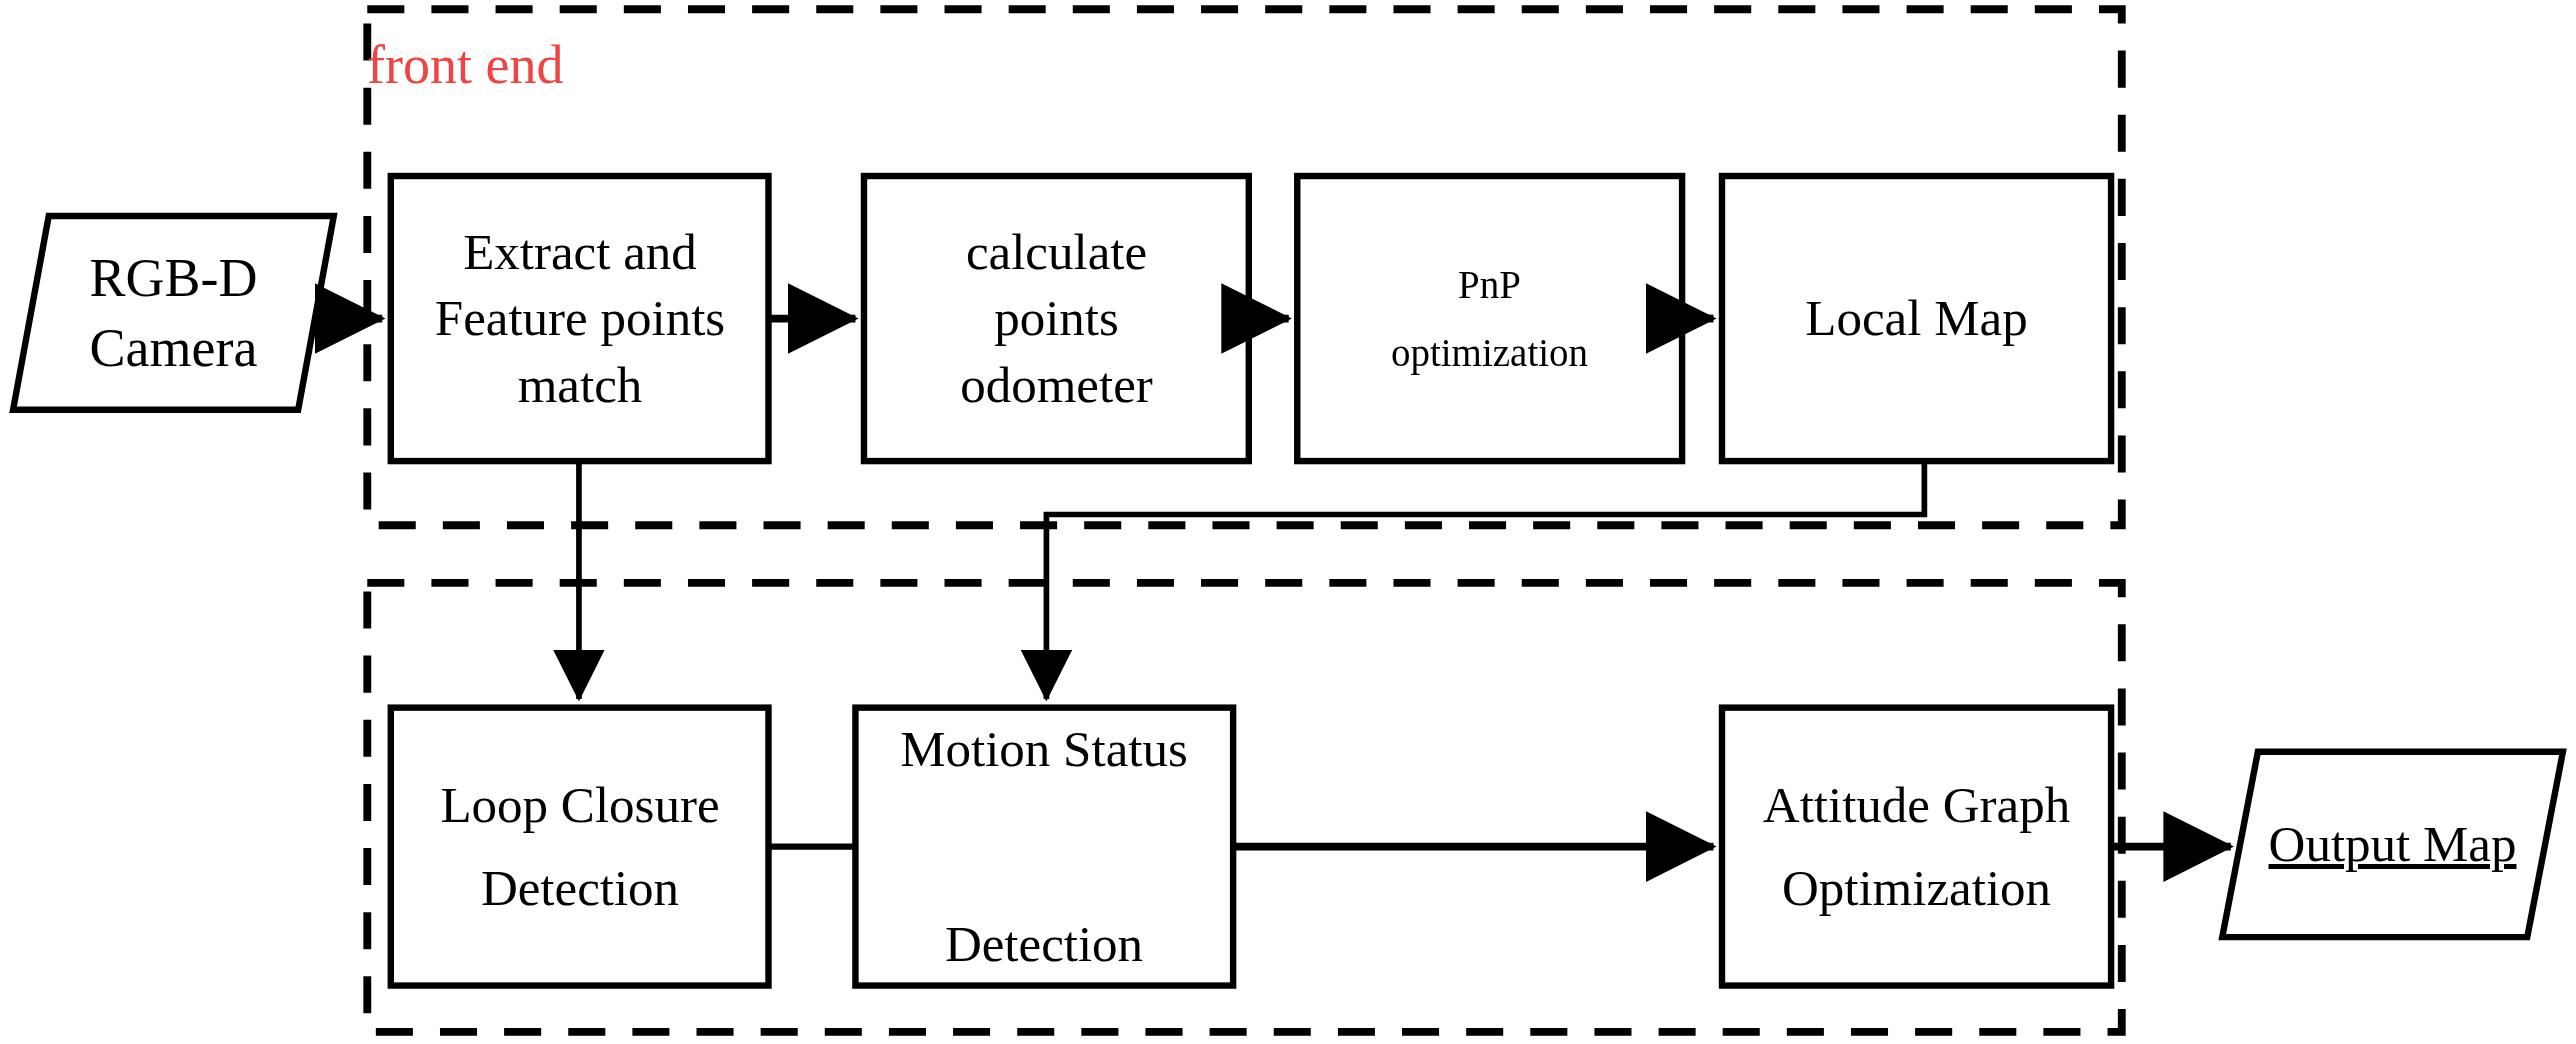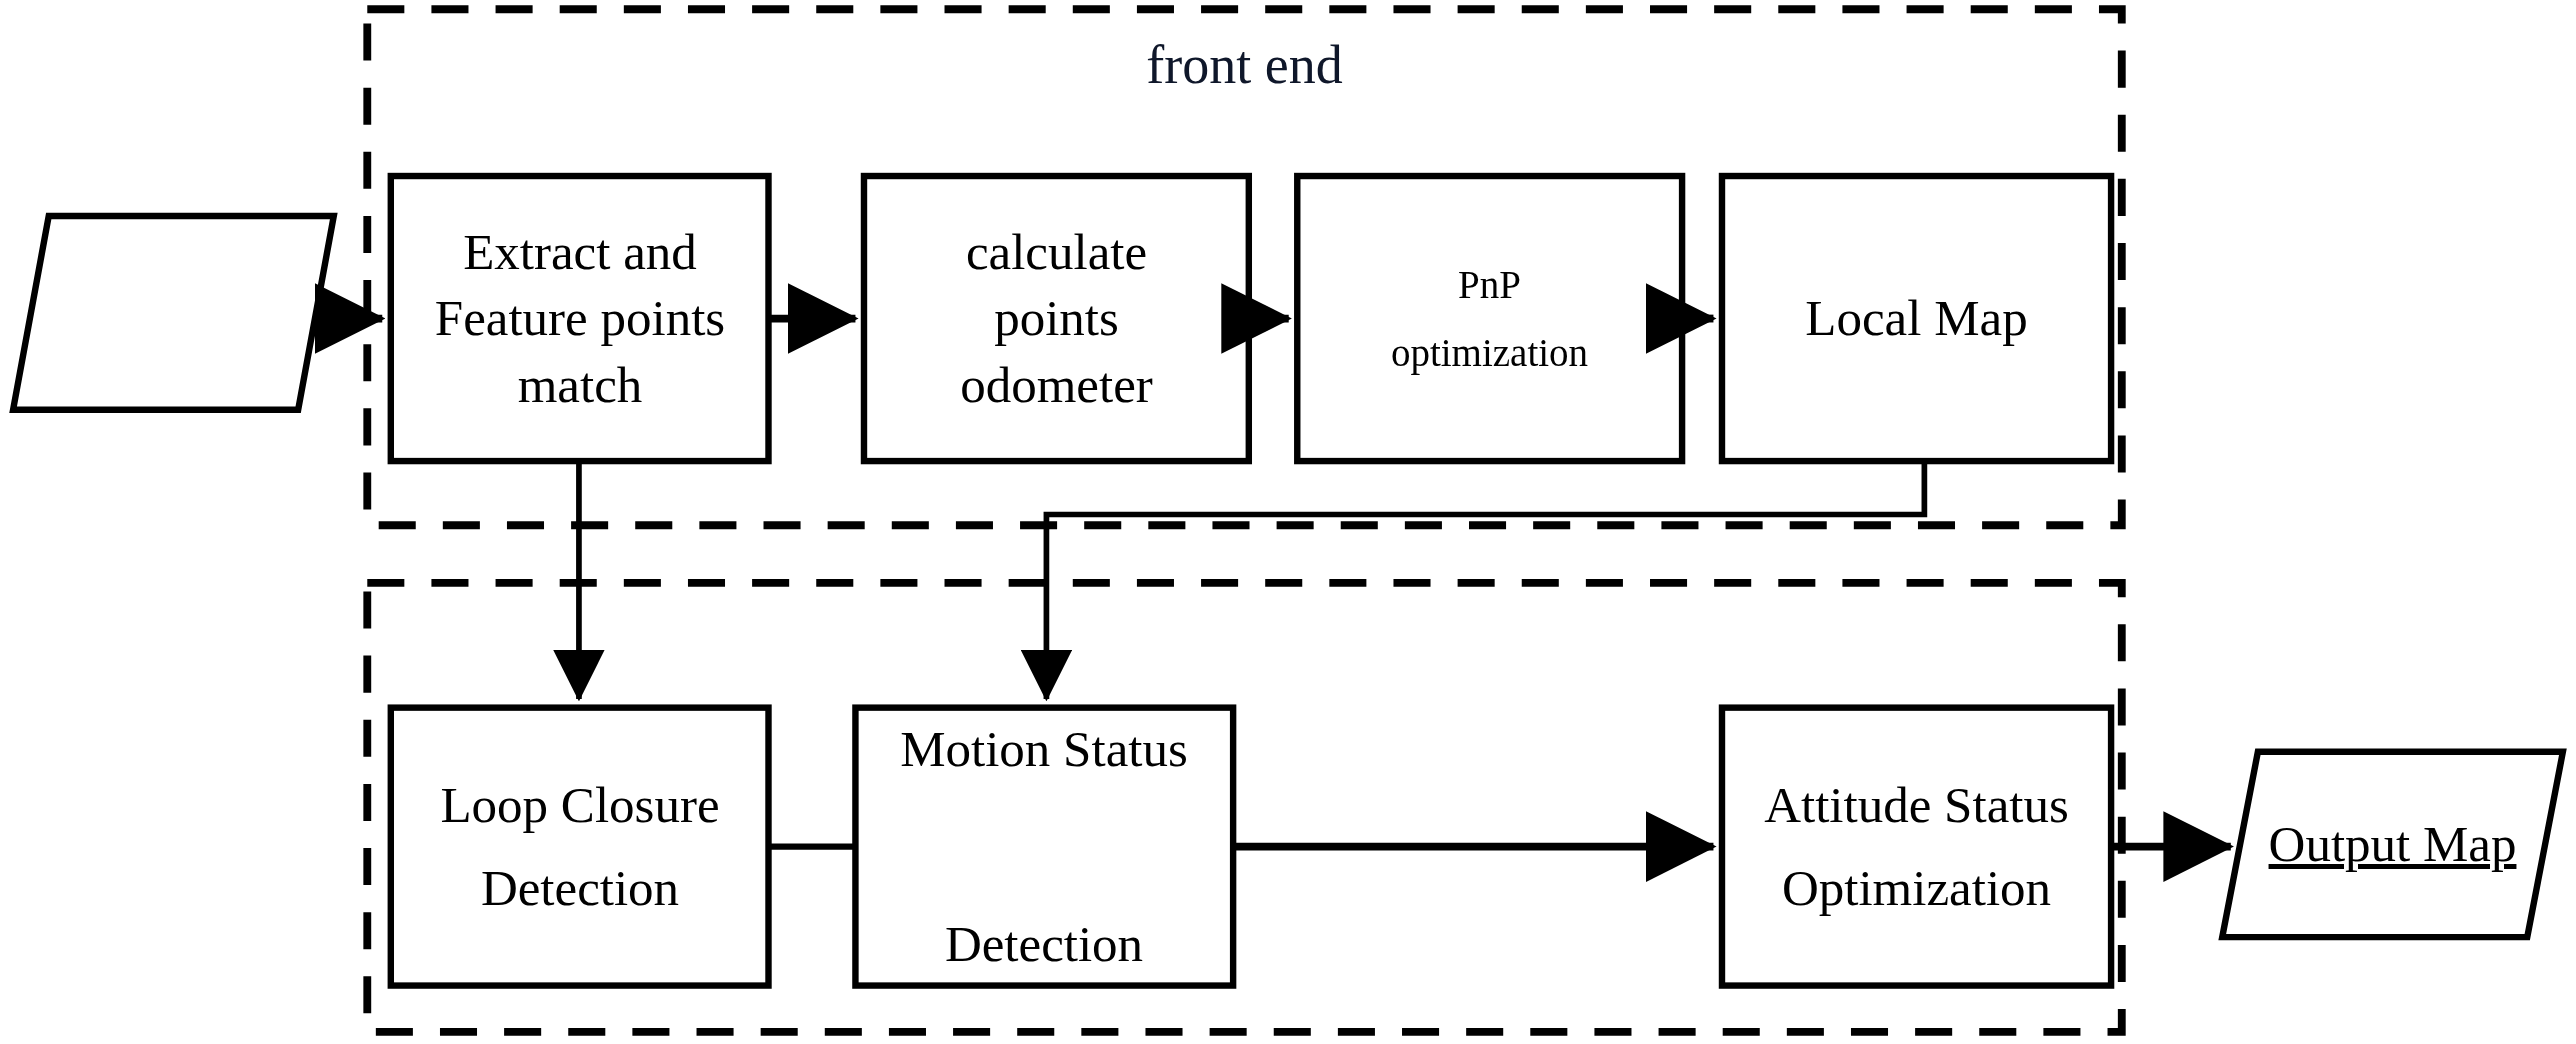--- a/index.html
+++ b/index.html
@@ -16,22 +16,22 @@
     font-family:"Liberation Serif", serif;
     color:#000000;
     line-height:1.30;
     white-space:pre;
     pointer-events:none;
   }
   .node-label span{display:block;}
   .region-title{
     position:absolute;
     font-family:"Liberation Serif", serif;
-    color:#0f172a;
-    text-align:center;
+    color:#ef4444;
+    text-align:left;
     white-space:nowrap;
   }
 </style>
 </head>
 <body>
 
 <div id="stage">
 
   <svg id="diagram" viewBox="0 0 3614 1465">
     <defs>
@@ -78,20 +78,24 @@
 
     <line x1="1730" y1="1188" x2="2404" y2="1188" stroke="#000000" stroke-width="11" marker-end="url(#ah)"></line>
 
     <line x1="2962" y1="1188" x2="3130" y2="1188" stroke="#000000" stroke-width="11" marker-end="url(#ah)"></line>
   </svg>
 
   <div class="region-title" style="left:367px; top:34px; width:1755px; font-size:54px;">
     <span>front end</span>
   </div>
 
+  <div class="node-label" style="left:13px; top:216px; width:321px; height:194px; font-size:54px;">
+    <span>RGB-D</span>
+    <span>Camera</span>
+  </div>
 
   <div class="node-label" style="left:391px; top:176px; width:378px; height:285px; font-size:51px;">
     <span>Extract and</span>
     <span>Feature points</span>
     <span>match</span>
   </div>
 
   <div class="node-label" style="left:864px; top:176px; width:385px; height:285px; font-size:51px;">
     <span>calculate</span>
     <span>points</span>
@@ -111,21 +115,21 @@
     <span>Loop Closure</span>
     <span>Detection</span>
   </div>
 
   <div class="node-label" style="left:855px; top:708px; width:378px; height:278px; font-size:51px; line-height:1.62;justify-content:space-between;">
     <span>Motion Status</span>
     <span>Detection</span>
   </div>
 
   <div class="node-label" style="left:1722px; top:708px; width:389px; height:278px; font-size:51px; line-height:1.62;">
-    <span>Attitude Status</span>
+    <span>Attitude Graph</span>
     <span>Optimization</span>
   </div>
 
   <div class="node-label" style="left:2222px; top:752px; width:341px; height:185px; font-size:51px;text-decoration:underline;">
     <span>Output Map</span>
   </div>
 
 </div>
 
 

